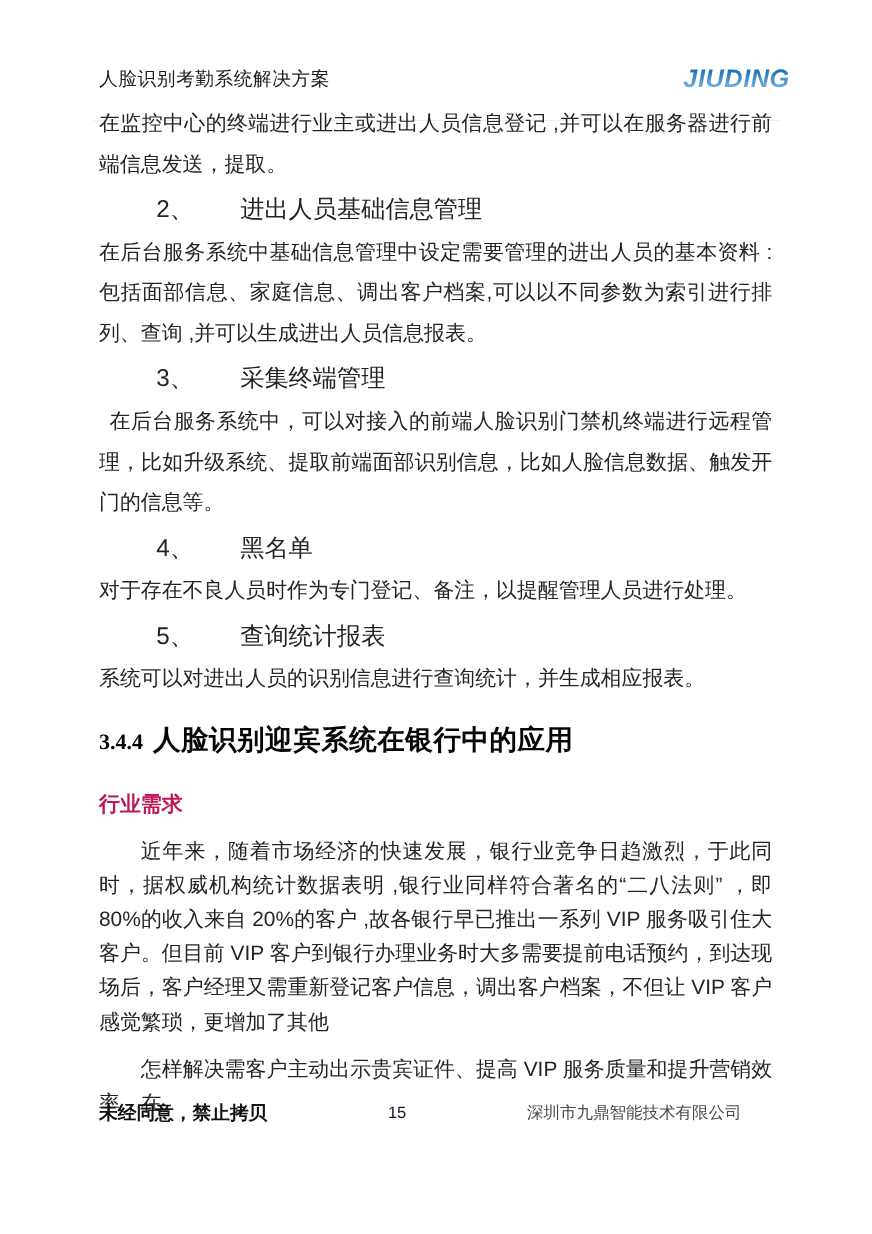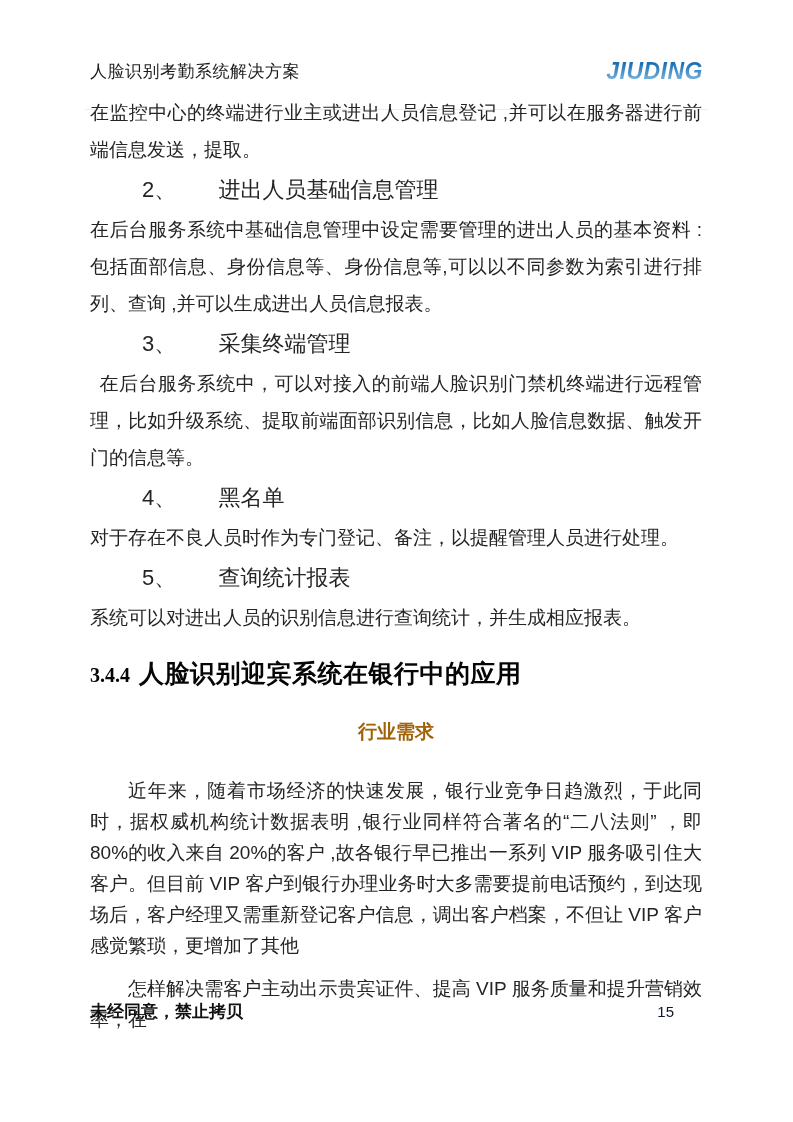--- a/index.html
+++ b/index.html
@@ -8,21 +8,21 @@
     width: 793px;
     height: 1122px;
     background: #ffffff;
     font-family: "Liberation Sans", "DejaVu Sans", sans-serif;
     color: #222222;
     overflow: hidden;
   }
   
   .header {
     position: absolute;
-    top: 58px; left: 90px; right: 90px;
+    top: 58px; left: 90px; right: 75px;
     display: flex;
     justify-content: space-between;
     align-items: center;
   }
   .header-title {
     font-size: 17px;
     color: #1c1c1c;
     letter-spacing: 0.5px;
   }
   .logo {
@@ -73,26 +73,25 @@
     color: #050505;
     font-weight: bold;
     font-family: Liberation Serif, serif;
   }
   .section-number {
     font-size: 20px;
     margin-right: 9px;
   }
   .section-title { font-size: 25px; letter-spacing: 0.5px; }
   .subheading {
-    margin: 22px 0 28px 0;
+    margin: 22px 0 12px 0;
     font-size: 19px;
     line-height: 30px;
     font-weight: bold;
-    color: #a16207;
-    text-align: center;
+    color: #be185d;
   }
   .p-bank1 { margin-bottom: 12px; }
   .p-bank2 { margin-bottom: 14px; }
   
   .footer {
     position: absolute;
     top: 1000px; left: 90px; right: 119px;
     display: flex;
     justify-content: space-between;
     align-items: center;
@@ -118,21 +117,21 @@
 
   <div class="main">
 
     <p class="p">在监控中心的终端进行业主或进出人员信息登记 ,并可以在服务器进行前端信息发送，提取。</p>
 
     <div class="num-item">
       <span class="num">2、</span>
       <span class="num-label">进出人员基础信息管理</span>
     </div>
 
-    <p class="p">在后台服务系统中基础信息管理中设定需要管理的进出人员的基本资料 :包括面部信息、身份信息等、身份信息等,可以以不同参数为索引进行排列、查询 ,并可以生成进出人员信息报表。</p>
+    <p class="p">在后台服务系统中基础信息管理中设定需要管理的进出人员的基本资料 :包括面部信息、家庭信息、调出客户档案,可以以不同参数为索引进行排列、查询 ,并可以生成进出人员信息报表。</p>
 
     <div class="num-item">
       <span class="num">3、</span>
       <span class="num-label">采集终端管理</span>
     </div>
 
     <p class="p indent-half">在后台服务系统中，可以对接入的前端人脸识别门禁机终端进行远程管 理，比如升级系统、提取前端面部识别信息，比如人脸信息数据、触发开门的信息等。</p>
 
     <div class="num-item">
       <span class="num">4、</span>
@@ -155,15 +154,16 @@
     <div class="subheading">行业需求</div>
 
     <p class="p p-tight indent p-bank1">近年来，随着市场经济的快速发展，银行业竞争日趋激烈，于此同时，据权威机构统计数据表明 ,银行业同样符合著名的“二八法则” ，即 80%的收入来自 20%的客户 ,故各银行早已推出一系列 VIP 服务吸引住大客户。但目前 VIP 客户到银行办理业务时大多需要提前电话预约，到达现场后，客户经理又需重新登记客户信息，调出客户档案，不但让 VIP 客户感觉繁琐，更增加了其他</p>
     <p class="p p-tight indent">怎样解决需客户主动出示贵宾证件、提高 VIP 服务质量和提升营销效率，在</p>
 
   </div>
 
   <div class="footer">
     <span class="footer-left">未经同意，禁止拷贝</span>
     <span class="footer-page">15</span>
+    <span class="footer-company">深圳市九鼎智能技术有限公司</span>
   </div>
 
 </div>
 
 </body></html>

